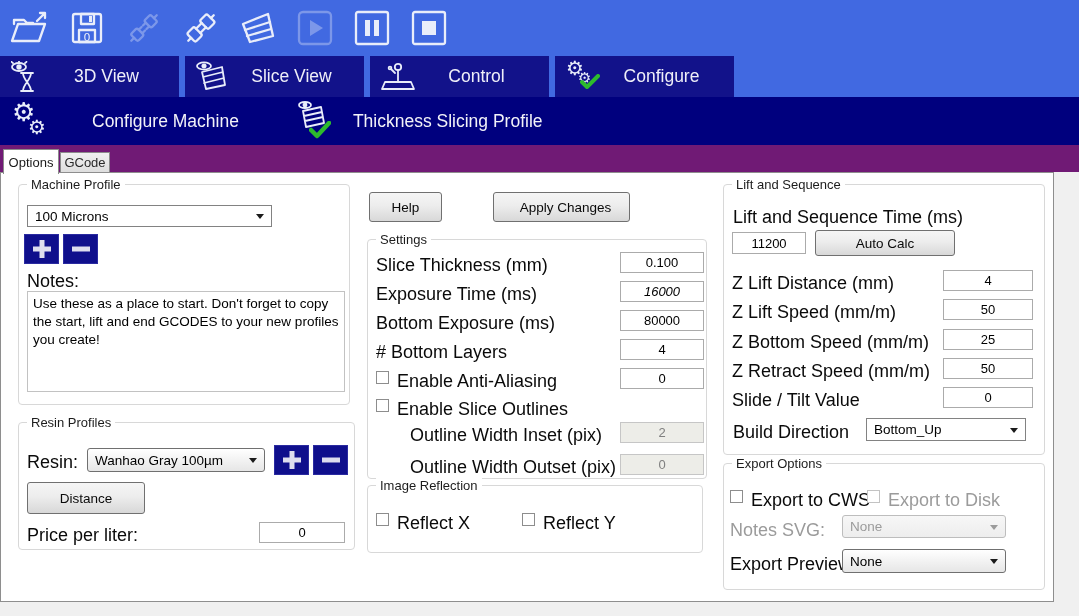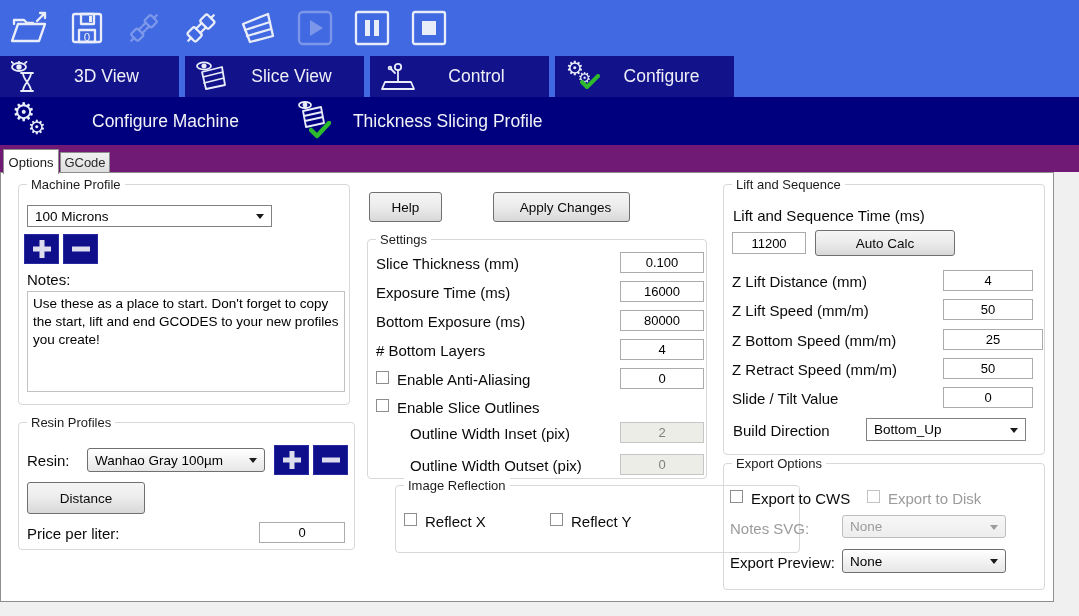--- a/index.html
+++ b/index.html
@@ -57,21 +57,21 @@
   
   .panel {
     position:absolute; left:0; top:172px; width:1054px; height:430px;
     background:#FFF; border:1px solid #8E8E8E; z-index:2;
   }
   .groupbox { position:absolute; border:1px solid #D8D8D8; border-radius:4px; }
   .grouplabel {
     position:absolute; top:-8px; left:8px; background:#FFF; padding:0 4px;
     font-size:13px; color:#1C1C1C; white-space:nowrap;
   }
-  .flabel { font-size:15px; color:#0A0A0A; white-space:nowrap; }
+  .flabel { font-size:18px; color:#0A0A0A; white-space:nowrap; }
   .flabel.gray { color:#9B9B9B; }
   .fin {
     position:absolute; height:21px; border:1px solid #ABABAB; background:#FFF;
     font-family:"Liberation Sans",sans-serif; font-size:13px; text-align:center; color:#000;
   }
   .fin:disabled, .fin.dis { background:#EDEDE8; color:#7F7F7F; border-color:#C6C6C6; }
   .winbtn {
     position:absolute; border:1px solid #707070; border-radius:3px;
     background:linear-gradient(#F5F5F5,#EDEDED 45%,#D8D8D8);
     font-family:"Liberation Sans",sans-serif; font-size:13.5px; color:#0A0A0A;
@@ -311,21 +311,21 @@
 
   <div class="groupbox" style="left:366px; top:66px; width:340px; height:240px;">
     <span class="grouplabel">Settings</span>
 
     <div class="rowabs" style="top:12px;">
       <span class="flabel">Slice Thickness (mm)</span>
       <input class="fin" style="left: 244px; top: 0px; width: 84px;" value="0.100">
     </div>
     <div class="rowabs" style="top:41px;">
       <span class="flabel">Exposure Time (ms)</span>
-      <input class="fin" style="left: 244px; top: 0px; width: 84px;" value="16000">
+      <input class="fin" style="left: 244px; top: 0px; width: 84px; font-style: italic;" value="16000">
     </div>
     <div class="rowabs" style="top:70px;">
       <span class="flabel">Bottom Exposure (ms)</span>
       <input class="fin" style="left: 244px; top: 0px; width: 84px;" value="80000">
     </div>
     <div class="rowabs" style="top:99px;">
       <span class="flabel"># Bottom Layers</span>
       <input class="fin" style="left: 244px; top: 0px; width: 84px;" value="4">
     </div>
     <div class="rowabs" style="top:128px;">
@@ -340,21 +340,21 @@
     <div class="rowabs" style="top:182px;">
       <span class="flabel" style="left:34px;">Outline Width Inset (pix)</span>
       <input class="fin dis" disabled="" style="left: 244px; top: 0px; width: 84px;" value="2">
     </div>
     <div class="rowabs" style="top:214px;">
       <span class="flabel" style="left:34px;">Outline Width Outset (pix)</span>
       <input class="fin dis" disabled="" style="left: 244px; top: 0px; width: 84px;" value="0">
     </div>
   </div>
 
-  <div class="groupbox" style="left:366px; top:312px; width:405px; height:68px;margin-left:28px;">
+  <div class="groupbox" style="left:366px; top:312px; width:336px; height:68px;">
     <span class="grouplabel">Image Reflection</span>
     <span class="checkbox" style="position:absolute; left:8px; top:27px;"></span>
     <span class="flabel" style="position:absolute; left:29px; top:27px;">Reflect X</span>
     <span class="checkbox" style="position:absolute; left:154px; top:27px;"></span>
     <span class="flabel" style="position:absolute; left:175px; top:27px;">Reflect Y</span>
   </div>
 
   <div class="groupbox" style="left:722px; top:11px; width:322px; height:271px;">
     <span class="grouplabel">Lift and Sequence</span>
     <span class="flabel" style="position:absolute; left:9px; top:22px;">Lift and Sequence Time (ms)</span>
@@ -366,21 +366,21 @@
     <div class="rowabs" style="top:85px;">
       <span class="flabel">Z Lift Distance (mm)</span>
       <input class="fin" style="left: 211px; top: 0px; width: 90px;" value="4">
     </div>
     <div class="rowabs" style="top:114px;">
       <span class="flabel">Z Lift Speed (mm/m)</span>
       <input class="fin" style="left: 211px; top: 0px; width: 90px;" value="50">
     </div>
     <div class="rowabs" style="top:144px;">
       <span class="flabel">Z Bottom Speed (mm/m)</span>
-      <input class="fin" style="left: 211px; top: 0px; width: 100px;" value="25">
+      <input class="fin" style="left: 211px; top: 0px; width: 90px;" value="25">
     </div>
     <div class="rowabs" style="top:173px;">
       <span class="flabel">Z Retract Speed (mm/m)</span>
       <input class="fin" style="left: 211px; top: 0px; width: 90px;" value="50">
     </div>
     <div class="rowabs" style="top:202px;">
       <span class="flabel">Slide / Tilt Value</span>
       <input class="fin" style="left: 211px; top: 0px; width: 90px;" value="0">
     </div>
 

